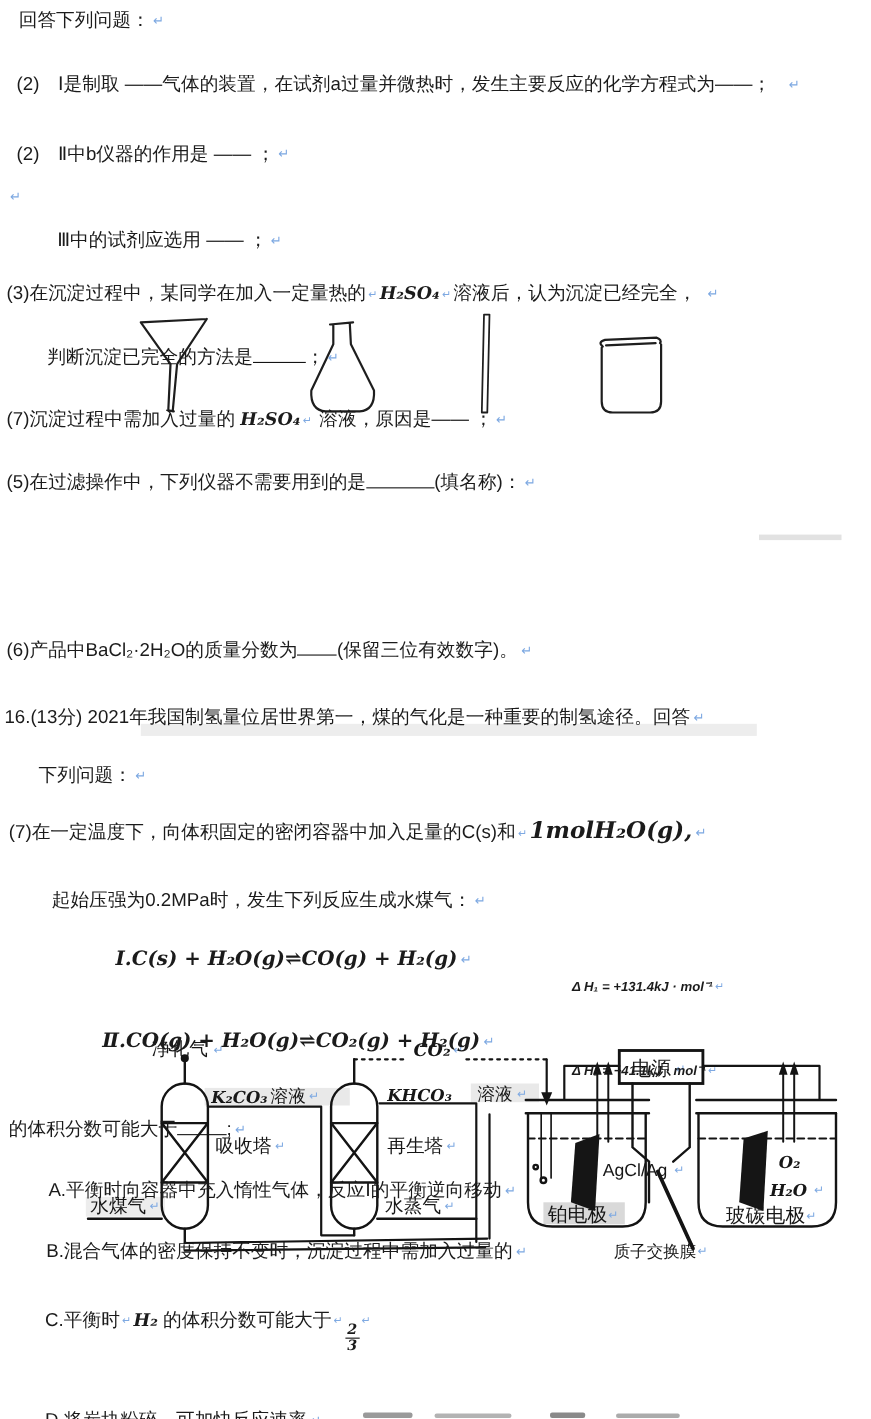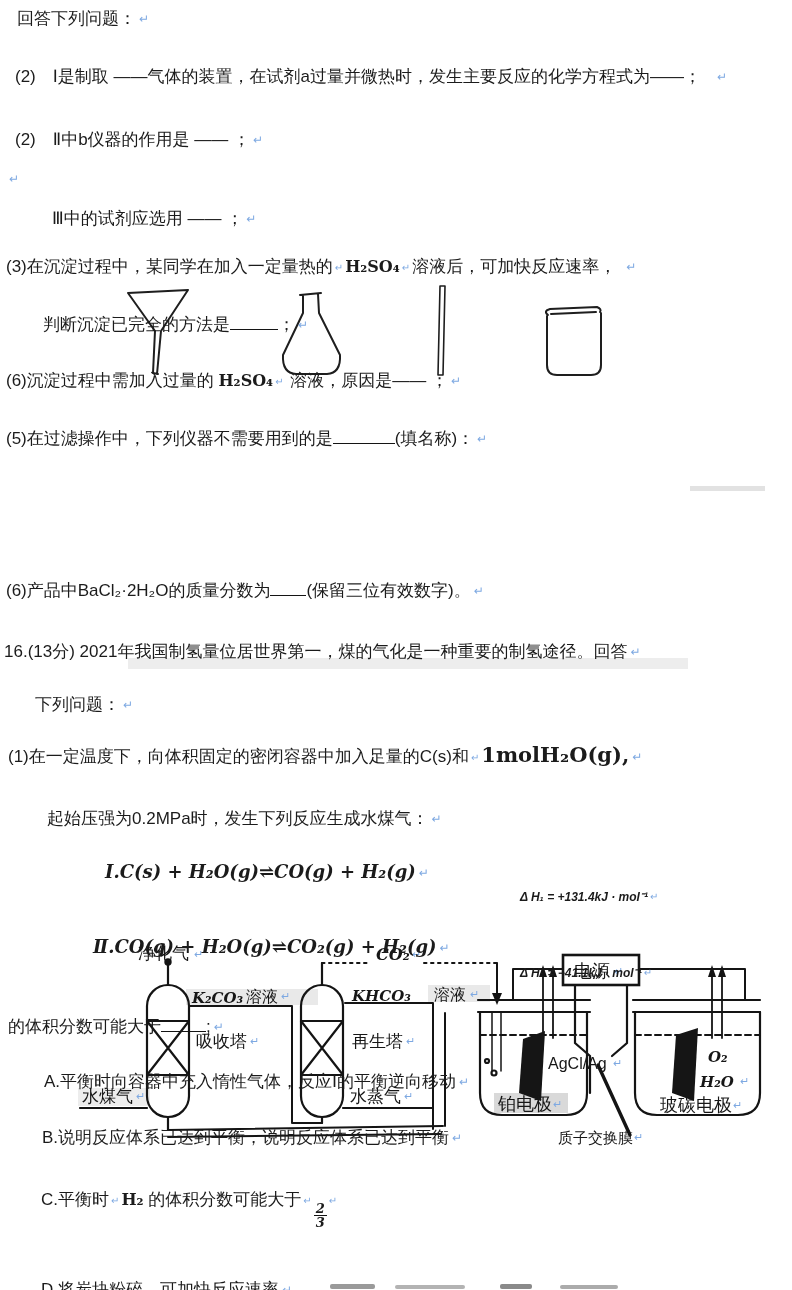--- a/index.html
+++ b/index.html
@@ -1,19 +1,19 @@
 <!DOCTYPE html>
 <html><head>
 <meta charset="utf-8">
 <style>
   html,body{margin:0;padding:0}
   body{width:792px;height:1290px;background:#ffffff;position:relative;overflow:hidden;
        font-family:"Liberation Sans",sans-serif;color:#1b1b1b}
   .ln{position:absolute;white-space:nowrap;font-size:17px;line-height:1.25}
-  .f{font-family:"DejaVu Serif",serif;font-weight:600;font-size:16px}
+  .f{font-family:"DejaVu Serif",serif;font-style:italic;font-weight:600;font-size:16px}
   .big{font-size:21px}
   .eq{font-family:"DejaVu Serif",serif;font-style:italic;font-weight:600;font-size:18px}
   .dh{font-family:Liberation Sans, sans-serif;font-style:italic;font-weight:600;font-size:12px}
   .p{color:#7ea9e2;font-size:12px;padding:0 3px;vertical-align:1px}
   .ps{color:#7ea9e2;font-size:10px;padding:0 2px;vertical-align:1px}
   .bl{display:inline-block;border-bottom:1.8px solid #141414;height:14px}
   .frac{display:inline-flex;flex-direction:column;align-items:center;
         font-family:"DejaVu Serif",serif;font-style:italic;font-weight:700;
         font-size:13px;line-height:1.05;vertical-align:-8px}
   .frac .fd{border-top:1.5px solid #111;padding:0 2px}
@@ -38,25 +38,25 @@
 <div class="ln z" style="left:17px;top:8px"><span>回答下列问题：</span><span class="p">↵</span></div>
 
 <div class="ln z" style="left:15px;top:45px"><span>(2)　Ⅰ是制取 ——气体的装置，在试剂a过量并微热时，发生主要反应的化学方程式为——；</span><span class="p" style="padding-left:16px">↵</span></div>
 
 <div class="ln z" style="left:15px;top:86px"><span>(2)　Ⅱ中b仪器的作用是 —— ；</span><span class="p">↵</span></div>
 
 <div class="ln z" style="left:6px;top:104px"><span class="p">↵</span></div>
 
 <div class="ln z" style="left:52px;top:123px"><span>Ⅲ中的试剂应选用 —— ；</span><span class="p">↵</span></div>
 
-<div class="ln z" style="left:6px;top:150px"><span>(3)在沉淀过程中，某同学在加入一定量热的</span><span class="ps">↵</span><span class="f">H₂SO₄</span><span class="ps">↵</span><span>溶液后，可加快反应速率，</span><span class="p" style="padding-left:10px">↵</span></div>
+<div class="ln z" style="left:6px;top:150px"><span>(3)在沉淀过程中，某同学在加入一定量热的</span><span class="ps">↵</span><span class="f">H₂SO₄</span><span class="ps">↵</span><span>溶液后，认为沉淀已经完全，</span><span class="p" style="padding-left:10px">↵</span></div>
 
 <div class="ln z" style="left:43px;top:186px"><span>判断沉淀已完全的方法是</span><span class="bl" style="width:48px"></span><span>；</span><span class="p">↵</span></div>
 
-<div class="ln z" style="left:6px;top:221px"><span>(6)沉淀过程中需加入过量的 </span><span class="f">H₂SO₄</span><span class="ps">↵</span><span> 溶液，原因是—— ；</span><span class="p">↵</span></div>
+<div class="ln z" style="left:6px;top:221px"><span>(7)沉淀过程中需加入过量的 </span><span class="f">H₂SO₄</span><span class="ps">↵</span><span> 溶液，原因是—— ；</span><span class="p">↵</span></div>
 
 <div class="ln z" style="left:6px;top:258px"><span>(5)在过滤操作中，下列仪器不需要用到的是</span><span class="bl" style="width:62px"></span><span>(填名称)：</span><span class="p">↵</span></div>
 
 <svg style="top:283px" width="792" height="100" viewBox="0 0 792 100" fill="none" stroke="#1e1e1e" stroke-width="2" stroke-linecap="round">
   <g>
     <path d="M128,10 L188,7 M128,10 L155,48 M188,7 L161,48 M155,48 L153,90 M161,48 L157,91 M153,90 L158,91"></path>
   </g>
   <g>
     <path d="M300,12 L321,10 M303,12 L303,30 M318,11 L319,30 M303,30 L283,72 M319,30 L340,72 M283,72 Q282,90 296,91 L327,91 Q341,90 340,72"></path>
   </g>
@@ -67,34 +67,34 @@
     <path d="M548,32 Q543,28 550,26 L597,24 Q602,26 600,29 M551,31 L596,29 M547,33 L547,82 M601,30 L601,82 M547,82 Q547,92 557,92 L591,92 Q601,92 601,82"></path>
   </g>
 </svg>
 
 <div class="ln z" style="left:6px;top:389px"><span>(6)产品中BaCl₂·2H₂O的质量分数为</span><span class="bl" style="width:36px"></span><span>(保留三位有效数字)。</span><span class="p">↵</span></div>
 
 <div class="ln z" style="left:4px;top:428px"><span>16.(13分) 2021年我国制氢量位居世界第一，煤的气化是一种重要的制氢途径。回答</span><span class="p">↵</span></div>
 
 <div class="ln z" style="left:35px;top:460px"><span>下列问题：</span><span class="p">↵</span></div>
 
-<div class="ln z" style="left:8px;top:487px"><span>(1)在一定温度下，向体积固定的密闭容器中加入足量的C(s)和</span><span class="ps">↵</span><span class="f big">1molH₂O(g),</span><span class="p">↵</span></div>
+<div class="ln z" style="left:8px;top:487px"><span>(7)在一定温度下，向体积固定的密闭容器中加入足量的C(s)和</span><span class="ps">↵</span><span class="f big">1molH₂O(g),</span><span class="p">↵</span></div>
 
 <div class="ln z" style="left:47px;top:527px"><span>起始压强为0.2MPa时，发生下列反应生成水煤气：</span><span class="p">↵</span></div>
 
 <div class="ln z" style="left:105px;top:558px"><span class="eq">Ⅰ.C(s) + H₂O(g)⇌CO(g) + H₂(g)</span><span class="p">↵</span></div>
 <div class="ln z" style="left:520px;top:560px"><span class="dh">Δ H₁ = +131.4kJ · mol⁻¹</span><span class="ps">↵</span></div>
 
 <div class="ln z" style="left:93px;top:590px"><span class="eq">Ⅱ.CO(g) + H₂O(g)⇌CO₂(g) + H₂(g)</span><span class="p">↵</span></div>
 <div class="ln z" style="left:520px;top:592px"><span class="dh">Δ H₂ = −41.1kJ · mol⁻¹</span><span class="ps">↵</span></div>
 
 <div class="ln z" style="left:8px;top:626px"><span>的体积分数可能大于</span><span class="bl" style="width:45px"></span><span>;</span><span class="p">↵</span></div>
 
 <div class="ln z" style="left:44px;top:660px"><span>A.平衡时向容器中充入惰性气体，反应Ⅰ的平衡逆向移动</span><span class="p">↵</span></div>
-<div class="ln z" style="left:42px;top:694px"><span>B.说明反应体系已达到平衡，说明反应体系已达到平衡</span><span class="p">↵</span></div>
+<div class="ln z" style="left:42px;top:694px"><span>B.混合气体的密度保持不变时，沉淀过程中需加入过量的</span><span class="p">↵</span></div>
 
 <div class="ln z" style="left:41px;top:735px"><span>C.平衡时</span><span class="ps">↵</span><span class="f">H₂</span><span> 的体积分数可能大于</span><span class="ps">↵</span><span class="frac">
       <span class="fn">2</span>
       <span class="fd">3</span>
     </span><span class="ps">↵</span></div>
 
 <div class="ln z" style="left:41px;top:784px"><span>D.将炭块粉碎，可加快反应速率</span><span class="p">↵</span></div>
 
 <svg style="top:943px" width="792" height="206" viewBox="0 0 792 206">
   <g fill="none" stroke="#141414" stroke-width="2.2" stroke-linecap="round">

